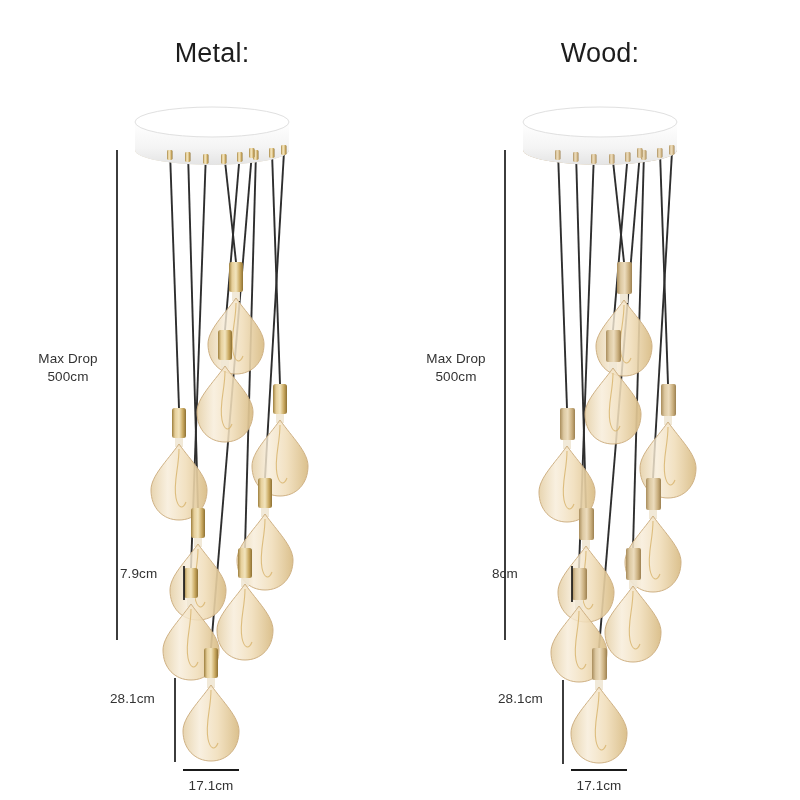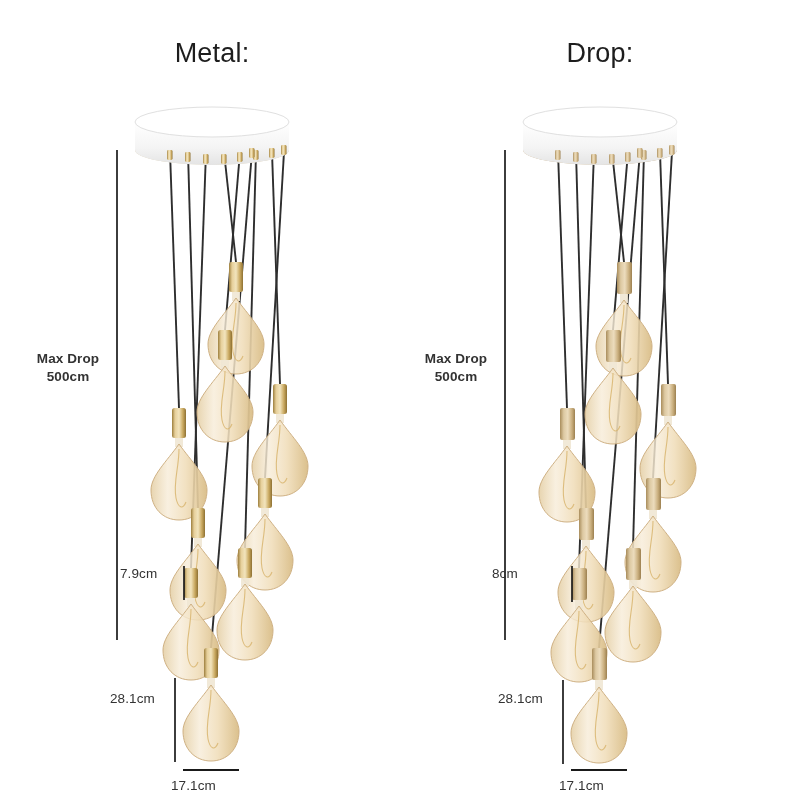--- a/index.html
+++ b/index.html
@@ -27,24 +27,25 @@
   }
 
   .stage{position:absolute;inset:0;}
   svg.diagram{position:absolute;top:0;left:0;width:400px;height:800px;display:block;}
 
   .dimlabel{
     position:absolute;
     font-size:13.5px;
     line-height:1.35;
     color:#333333;
+    text-align:center;
     white-space:pre-line;
     letter-spacing:.1px;
   }
-  .dim-maxdrop{width:96px;text-align:center;font-weight:bold;}
+  .dim-maxdrop{width:96px;text-align:center;}
   .dim-right{text-align:left;}
 </style>
 </head>
 <body>
 
 <div class="panel panel-metal">
   <div class="panel-title">Metal:</div>
 
   <div class="stage">
     <svg class="diagram" viewBox="0 0 400 800">
@@ -192,21 +193,21 @@
 
     <div class="dimlabel dim-right" style="left:108px;top:565px;width:55px;">7.9cm</div>
 
     <div class="dimlabel dim-right" style="left:98px;top:690px;width:58px;">28.1cm</div>
 
     <div class="dimlabel" style="left:159px;top:777px;width:80px;">17.1cm</div>
   </div>
 </div>
 
 <div class="panel panel-wood">
-  <div class="panel-title">Drop:</div>
+  <div class="panel-title">Wood:</div>
 
   <div class="stage">
     <svg class="diagram" viewBox="0 0 400 800">
       <defs>
         <linearGradient id="w-holder" x1="0" y1="0" x2="1" y2="0">
           <stop offset="0%" stop-color="#a98d5c"></stop>
           <stop offset="25%" stop-color="#ddc9a2"></stop>
           <stop offset="52%" stop-color="#ecdcbd"></stop>
           <stop offset="80%" stop-color="#c9ae7d"></stop>
           <stop offset="100%" stop-color="#9c8050"></stop>

